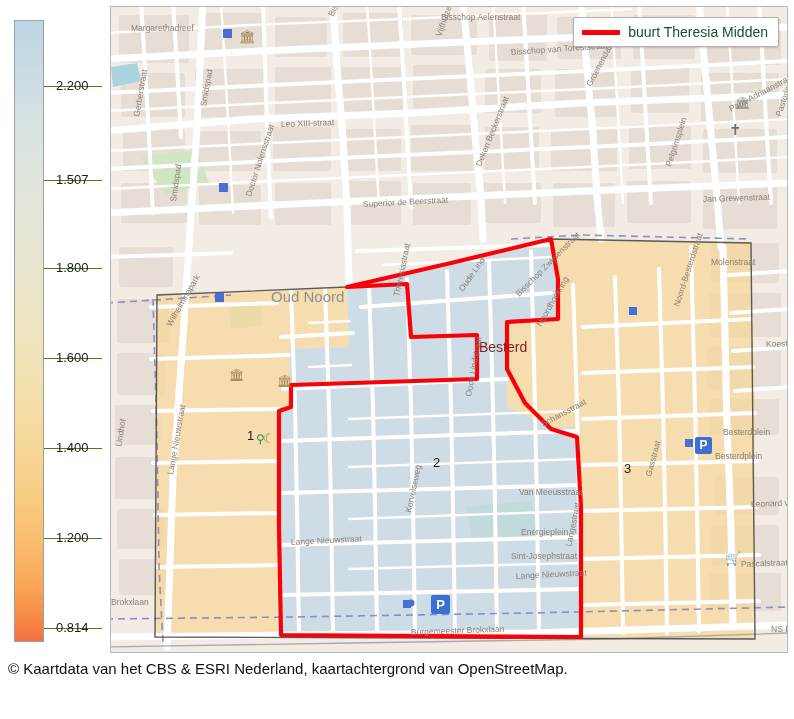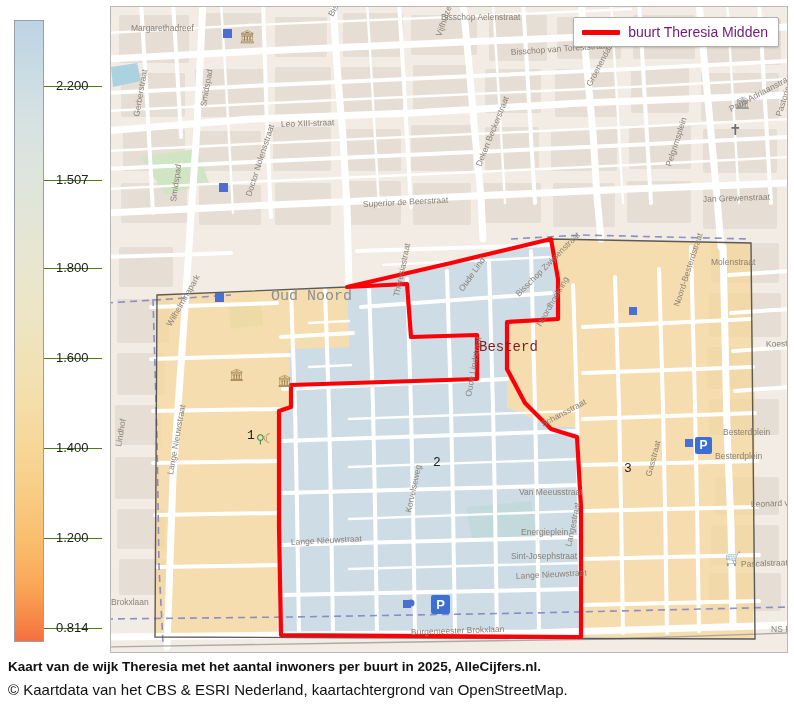--- a/index.html
+++ b/index.html
@@ -100,30 +100,30 @@
     box-shadow: 0 1px 2px rgba(0,0,0,.18);
   }
   #legend .swatch {
     width: 38px;
     height: 5px;
     background: #fb0007;
     border-radius: 1px;
   }
   #legend .lbl {
     font-size: 14px;
-    color: #701a75;
+    color: #14532d;
     white-space: nowrap;
   }
 
   
   .buurt-num {
     position: absolute;
     font-size: 13px;
     color: #222;
-    font-family: Liberation Mono, monospace;
+    font-family: Liberation Sans, sans-serif;
     text-align: center;
   }
 
   
   #caption {
     position: absolute;
     left: 8px;
     top: 657px;
     width: 780px;
     font-size: 13.5px;
@@ -427,19 +427,16 @@
         <text x="460" y="540" font-size="8.5" fill="#8a8076" font-family="'Liberation Sans', sans-serif" transform="rotate(-78 460 540)">Langestraat</text>
       </svg>
 
     <div id="legend">
       <div class="swatch"></div>
       <div class="lbl">buurt Theresia Midden</div>
     </div>
   </div>
 
   <div id="caption">
-    <div class="line1">
-      <span class="bold">Kaart van de wijk Theresia met het aantal inwoners per buurt in 2025, </span><span class="bold">AlleCijfers.nl</span><span class="bold">.</span>
-    </div>
     <div class="line2">© Kaartdata van het CBS &amp; ESRI Nederland, kaartachtergrond van OpenStreetMap.</div>
   </div>
 
 </div>
 
 </body></html>

